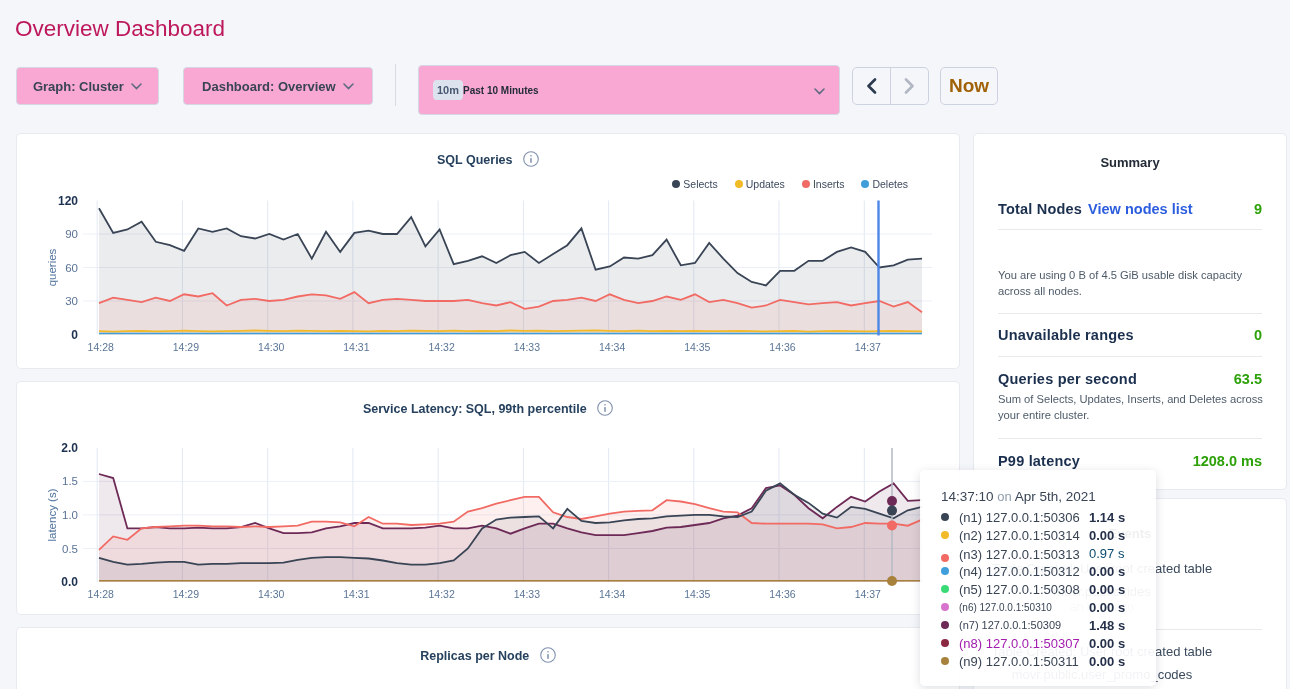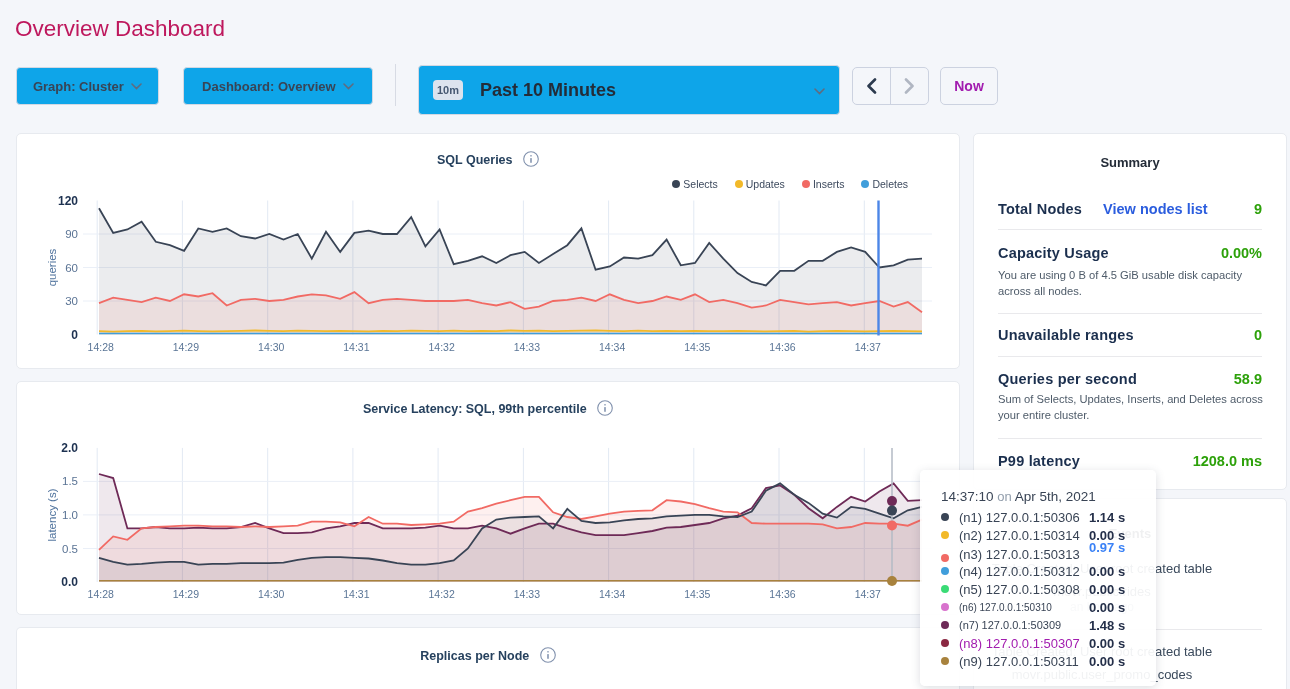--- a/index.html
+++ b/index.html
@@ -1,52 +1,52 @@
 <!DOCTYPE html>
 <html><head><meta charset="utf-8"><style>
 *{margin:0;padding:0;box-sizing:border-box}
 body{width:1290px;height:689px;overflow:hidden;background:#f4f6fa;font-family:"Liberation Sans",sans-serif;position:relative}
 .abs{position:absolute}
 .panel{position:absolute;background:#fff;border:1px solid #e7eaef;border-radius:5px}
-.btn{position:absolute;height:38px;background:#0ea5e9;border:1px solid #d3d8e2;border-radius:4px;display:flex;align-items:center;justify-content:center;font-size:13px;font-weight:bold;color:#394455}
+.btn{position:absolute;height:38px;background:#f9a8d4;border:1px solid #d3d8e2;border-radius:4px;display:flex;align-items:center;justify-content:center;font-size:13px;font-weight:bold;color:#394455}
 .sep{position:absolute;left:24px;right:24px;height:1px;background:#e9e9ec}
 .srow{position:absolute;left:24px;right:24px;display:flex;justify-content:space-between;align-items:baseline}
 .slab{font-size:14.5px;font-weight:bold;color:#1b2f4e;letter-spacing:.2px}
 .sval{font-size:14.5px;font-weight:bold;color:#2da10a}
 .sdesc{position:absolute;left:24px;right:24px;font-size:11.2px;line-height:16px;color:#4e5b69;white-space:nowrap}
 </style></head>
 <body>
 <div class="abs" style="left:15px;top:16px;font-size:22.5px;color:#be185d">Overview Dashboard</div>
 <div class="btn" style="left:16px;top:67px;width:143px">Graph: Cluster&nbsp;&nbsp;<svg width="11" height="7" viewBox="0 0 11 7">
       <path d="M1 1l4.5 4.5L10 1" fill="none" stroke="#5f6c80" stroke-width="1.6" stroke-linecap="round"></path>
     </svg></div>
 <div class="btn" style="left:183px;top:67px;width:190px">Dashboard: Overview&nbsp;&nbsp;<svg width="11" height="7" viewBox="0 0 11 7">
       <path d="M1 1l4.5 4.5L10 1" fill="none" stroke="#5f6c80" stroke-width="1.6" stroke-linecap="round"></path>
     </svg></div>
 <div class="abs" style="left:395px;top:64px;width:1px;height:42px;background:#d7dbe4"></div>
 <div class="btn" style="left:418px;top:65px;width:422px;height:50px;justify-content:flex-end;padding:0 14px">
 <span style="background:#dde3ee;color:#475872;font-size:11px;font-weight:bold;border-radius:4px;padding:4px 4px">10m</span>
-<span style="margin-left:17px;font-size:18px;color:#242c38">Past 10 Minutes</span>
+<span style="font-size:10px;color:#242c38">Past 10 Minutes</span>
 <span style="margin-left:auto"><svg width="11" height="7" viewBox="0 0 11 7">
         <path d="M1 1l4.5 4.5L10 1" fill="none" stroke="#5f6c80" stroke-width="1.6" stroke-linecap="round"></path>
       </svg></span>
   </div>
 <div class="abs" style="left:852px;top:67px;width:77px;height:38px;border:1px solid #ccd2e0;border-radius:5px;display:flex">
 <div style="flex:1;display:flex;align-items:center;justify-content:center;border-right:1px solid #ccd2e0">
       <svg width="11" height="16" viewBox="0 0 11 16">
         <path d="M9 1.5L2.5 8L9 14.5" fill="none" stroke="#2c3a4e" stroke-width="2.6" stroke-linecap="round" stroke-linejoin="round"></path>
       </svg>
     </div>
 <div style="flex:1;display:flex;align-items:center;justify-content:center">
       <svg width="11" height="16" viewBox="0 0 11 16">
         <path d="M2 1.5L8.5 8L2 14.5" fill="none" stroke="#b0b6c2" stroke-width="2.6" stroke-linecap="round" stroke-linejoin="round"></path>
       </svg>
     </div>
   </div>
-<div class="abs" style="left:940px;top:67px;width:58px;height:38px;border:1px solid #ccd2e0;border-radius:5px;display:flex;align-items:center;justify-content:center;font-size:14px;font-weight:bold;color:#a21caf">Now</div>
+<div class="abs" style="left:940px;top:67px;width:58px;height:38px;border:1px solid #ccd2e0;border-radius:5px;display:flex;align-items:center;justify-content:center;font-size:19px;font-weight:bold;color:#a16207">Now</div>
 <div class="panel" style="left:16px;top:133px;width:944px;height:236px">
     <div style="position:absolute;left:0;top:17px;width:100%;text-align:center;font-size:12.5px;font-weight:bold;color:#26415e">SQL Queries&nbsp;&nbsp;&nbsp;<svg width="16" height="16" viewBox="0 0 16 16" style="vertical-align:-3.5px">
         <circle cx="8" cy="8" r="7.3" fill="none" stroke="#8191ad" stroke-width="1.1"></circle>
         <rect x="7.3" y="6.9" width="1.4" height="5" rx="0.7" fill="#7487a6"></rect>
         <rect x="7.3" y="3.9" width="1.4" height="1.7" rx="0.7" fill="#7487a6"></rect>
       </svg></div>
     <div class="abs" style="left:0;top:44px;width:891px;display:flex;justify-content:flex-end;align-items:center;font-size:10.5px;color:#3d4a5e"><span style="display:inline-block;width:8px;height:8px;border-radius:50%;background:#394455;margin:0 3px 0 0px"></span>Selects<span style="display:inline-block;width:8px;height:8px;border-radius:50%;background:#f2b929;margin:0 3px 0 17px"></span>Updates<span style="display:inline-block;width:8px;height:8px;border-radius:50%;background:#f16a64;margin:0 3px 0 17px"></span>Inserts<span style="display:inline-block;width:8px;height:8px;border-radius:50%;background:#409edb;margin:0 3px 0 17px"></span>Deletes</div>
     <svg width="944" height="236" style="position:absolute;left:0;top:0">
       <line x1="80.2" y1="66.5" x2="80.2" y2="200.5" stroke="#e2e9f3" stroke-width="1"></line>
       <line x1="165.4" y1="66.5" x2="165.4" y2="200.5" stroke="#e2e9f3" stroke-width="1"></line>
@@ -140,38 +140,34 @@
 <div class="panel" style="left:16px;top:627px;width:944px;height:120px;border-bottom:none">
     <div style="position:absolute;left:0;top:19px;width:100%;text-align:center;font-size:12.5px;font-weight:bold;color:#26415e">Replicas per Node&nbsp;&nbsp;&nbsp;<svg width="16" height="16" viewBox="0 0 16 16" style="vertical-align:-3.5px">
         <circle cx="8" cy="8" r="7.3" fill="none" stroke="#8191ad" stroke-width="1.1"></circle>
         <rect x="7.3" y="6.9" width="1.4" height="5" rx="0.7" fill="#7487a6"></rect>
         <rect x="7.3" y="3.9" width="1.4" height="1.7" rx="0.7" fill="#7487a6"></rect>
       </svg></div>
   </div>
 <div class="panel" style="left:973px;top:133px;width:314px;height:357px">
     <div style="position:absolute;top:21px;left:0;width:100%;text-align:center;font-size:13px;font-weight:bold;color:#242c38">Summary</div>
     <div class="srow" style="top:66px">
-      <span><span class="slab">Total Nodes</span><span style="font-size:14.5px;font-weight:bold;color:#2b5dde;margin-left:21px">View nodes list</span></span>
+      <span><span class="slab">Total Nodes</span><span style="font-size:14.5px;font-weight:bold;color:#2b5dde;margin-left:6px">View nodes list</span></span>
       <span class="sval">9</span>
     </div>
     <div class="sep" style="top:95px"></div>
-    <div class="srow" style="top:111px">
-      <span class="slab">Capacity Usage</span>
-      <span class="sval">0.00%</span>
-    </div>
     <div class="sdesc" style="top:133px">You are using 0 B of 4.5 GiB usable disk capacity<br>across all nodes.</div>
     <div class="sep" style="top:179px"></div>
     <div class="srow" style="top:193px">
       <span class="slab">Unavailable ranges</span>
       <span class="sval">0</span>
     </div>
     <div class="sep" style="top:222px"></div>
     <div class="srow" style="top:237px">
       <span class="slab">Queries per second</span>
-      <span class="sval">58.9</span>
+      <span class="sval">63.5</span>
     </div>
     <div class="sdesc" style="top:257px">Sum of Selects, Updates, Inserts, and Deletes across<br>your entire cluster.</div>
     <div class="sep" style="top:304px"></div>
     <div class="srow" style="top:319px">
       <span class="slab">P99 latency</span>
       <span class="sval">1208.0 ms</span>
     </div>
   </div>
 <div class="panel" style="left:973px;top:498px;width:314px;height:260px">
     <div style="position:absolute;top:27px;left:0;width:100%;text-align:center;font-size:13px;font-weight:bold;color:#242c38">Events</div>
@@ -180,21 +176,21 @@
     <div class="sep" style="top:130px;left:18px;right:24px"></div>
     <div style="position:absolute;top:141px;left:0;width:256px;text-align:center;font-size:13px;line-height:23px;color:#3b4a5c">Table Created: User root created table<br>movr.public.user_promo_codes</div>
   </div>
 <div style="position:absolute;left:920px;top:470px;width:236px;height:216px;background:rgba(255,255,255,0.93);border-radius:5px;box-shadow:0 2px 10px rgba(60,70,90,0.18);z-index:9">
     <div style="position:absolute;left:21px;top:19px;font-size:13.5px;color:#394455">14:37:10 <span style="color:#919dab;font-size:13px">on</span> Apr 5th, 2021</div>
     <div style="position:absolute;left:21px;top:38px;height:18px;display:flex;align-items:center;font-size:13px;color:#394455"><span style="width:8px;height:8px;border-radius:50%;background:#394455;margin-right:10px"></span>(n1) 127.0.0.1:50306</div>
     <div style="position:absolute;left:169px;top:38px;height:18px;display:flex;align-items:center;font-size:13px;font-weight:bold;color:#25304a">1.14 s</div>
     <div style="position:absolute;left:21px;top:56px;height:18px;display:flex;align-items:center;font-size:13px;color:#394455"><span style="width:8px;height:8px;border-radius:50%;background:#f2b929;margin-right:10px"></span>(n2) 127.0.0.1:50314</div>
     <div style="position:absolute;left:169px;top:56px;height:18px;display:flex;align-items:center;font-size:13px;font-weight:bold;color:#25304a">0.00 s</div>
     <div style="position:absolute;left:21px;top:74px;height:18px;display:flex;align-items:flex-end;font-size:13px;color:#394455"><span style="width:8px;height:8px;border-radius:50%;background:#f16a64;margin-right:10px"></span>(n3) 127.0.0.1:50313</div>
-    <div style="position:absolute;left:169px;top:68px;height:18px;display:flex;align-items:center;font-size:13px;font-weight:bold;color:#3b82f6">0.97 s</div>
+    <div style="position:absolute;left:169px;top:74px;height:18px;display:flex;align-items:center;font-size:13px;font-weight:normal;color:#0c4a6e">0.97 s</div>
     <div style="position:absolute;left:21px;top:92px;height:18px;display:flex;align-items:center;font-size:13px;color:#394455"><span style="width:8px;height:8px;border-radius:50%;background:#409edb;margin-right:10px"></span>(n4) 127.0.0.1:50312</div>
     <div style="position:absolute;left:169px;top:92px;height:18px;display:flex;align-items:center;font-size:13px;font-weight:bold;color:#25304a">0.00 s</div>
     <div style="position:absolute;left:21px;top:110px;height:18px;display:flex;align-items:center;font-size:13px;color:#394455"><span style="width:8px;height:8px;border-radius:50%;background:#3adb76;margin-right:10px"></span>(n5) 127.0.0.1:50308</div>
     <div style="position:absolute;left:169px;top:110px;height:18px;display:flex;align-items:center;font-size:13px;font-weight:bold;color:#25304a">0.00 s</div>
     <div style="position:absolute;left:21px;top:128px;height:18px;display:flex;align-items:center;font-size:10px;color:#394455"><span style="width:8px;height:8px;border-radius:50%;background:#d873cd;margin-right:10px"></span>(n6) 127.0.0.1:50310</div>
     <div style="position:absolute;left:169px;top:128px;height:18px;display:flex;align-items:center;font-size:13px;font-weight:bold;color:#25304a">0.00 s</div>
     <div style="position:absolute;left:21px;top:146px;height:18px;display:flex;align-items:center;font-size:11px;color:#394455"><span style="width:8px;height:8px;border-radius:50%;background:#6e2a57;margin-right:10px"></span>(n7) 127.0.0.1:50309</div>
     <div style="position:absolute;left:169px;top:146px;height:18px;display:flex;align-items:center;font-size:13px;font-weight:bold;color:#25304a">1.48 s</div>
     <div style="position:absolute;left:21px;top:164px;height:18px;display:flex;align-items:center;font-size:13px;color:#a21caf"><span style="width:8px;height:8px;border-radius:50%;background:#8b2842;margin-right:10px"></span>(n8) 127.0.0.1:50307</div>
     <div style="position:absolute;left:169px;top:164px;height:18px;display:flex;align-items:center;font-size:13px;font-weight:bold;color:#25304a">0.00 s</div>

